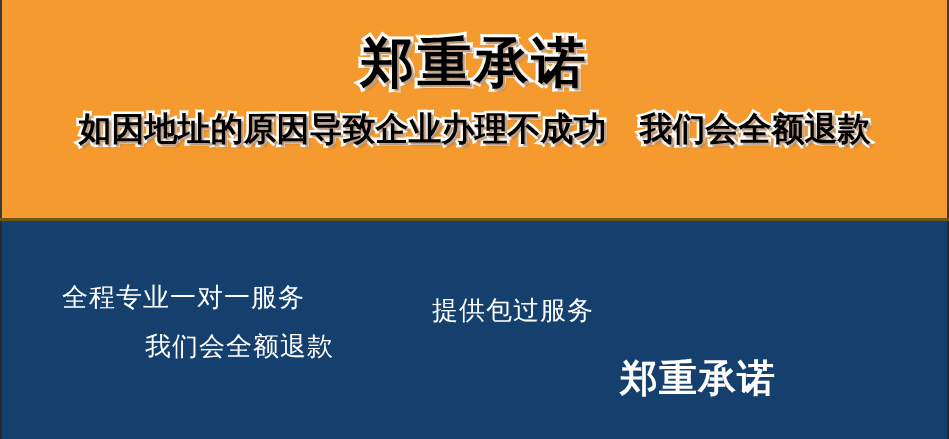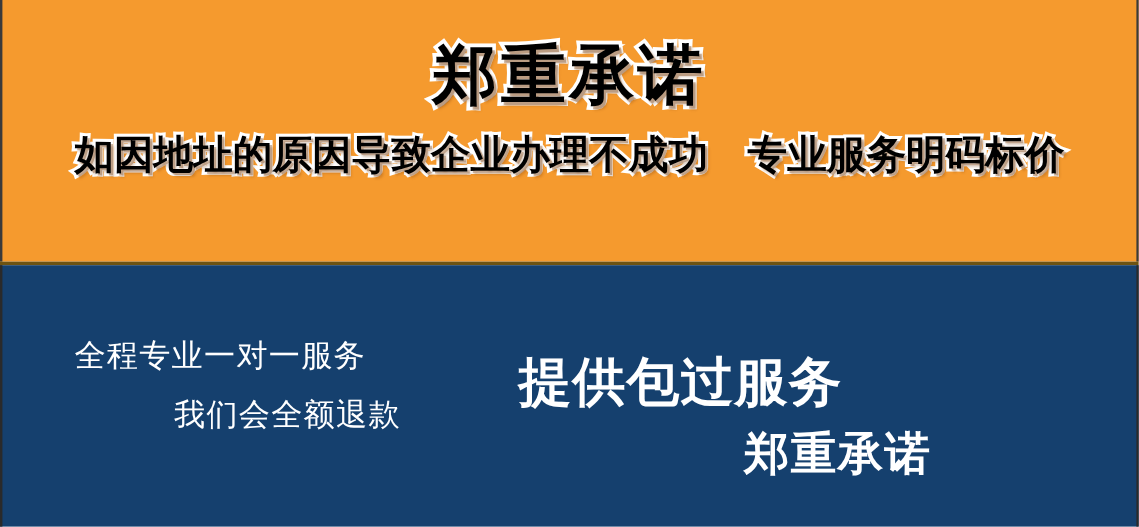--- a/index.html
+++ b/index.html
@@ -105,40 +105,40 @@
     top: 112px;
     font-size: 26px;
     font-weight: normal;
     letter-spacing: 1px;
   }
 
   
   .svc-right-1 {
     left: 430px;
     top: 76px;
-    font-size: 44px;
-    font-weight: bold;
+    font-size: 26px;
+    font-weight: normal;
     letter-spacing: 1px;
   }
   .svc-right-2 {
     left: 618px;
     top: 138px;
     font-size: 38px;
     font-weight: bold;
     letter-spacing: 1px;
   }
 </style>
 </head>
 <body>
 
 <div class="banner">
 
   <div class="promise-panel">
     <div class="promise-title">郑重承诺</div>
-    <div class="promise-subtitle">如因地址的原因导致企业办理不成功　专业服务明码标价</div>
+    <div class="promise-subtitle">如因地址的原因导致企业办理不成功　我们会全额退款</div>
   </div>
 
   <div class="divider"></div>
 
   <div class="services-panel">
 
     <div class="svc-line svc-left-1">全程专业一对一服务</div>
 
     <div class="svc-line svc-left-2">我们会全额退款</div>
 

